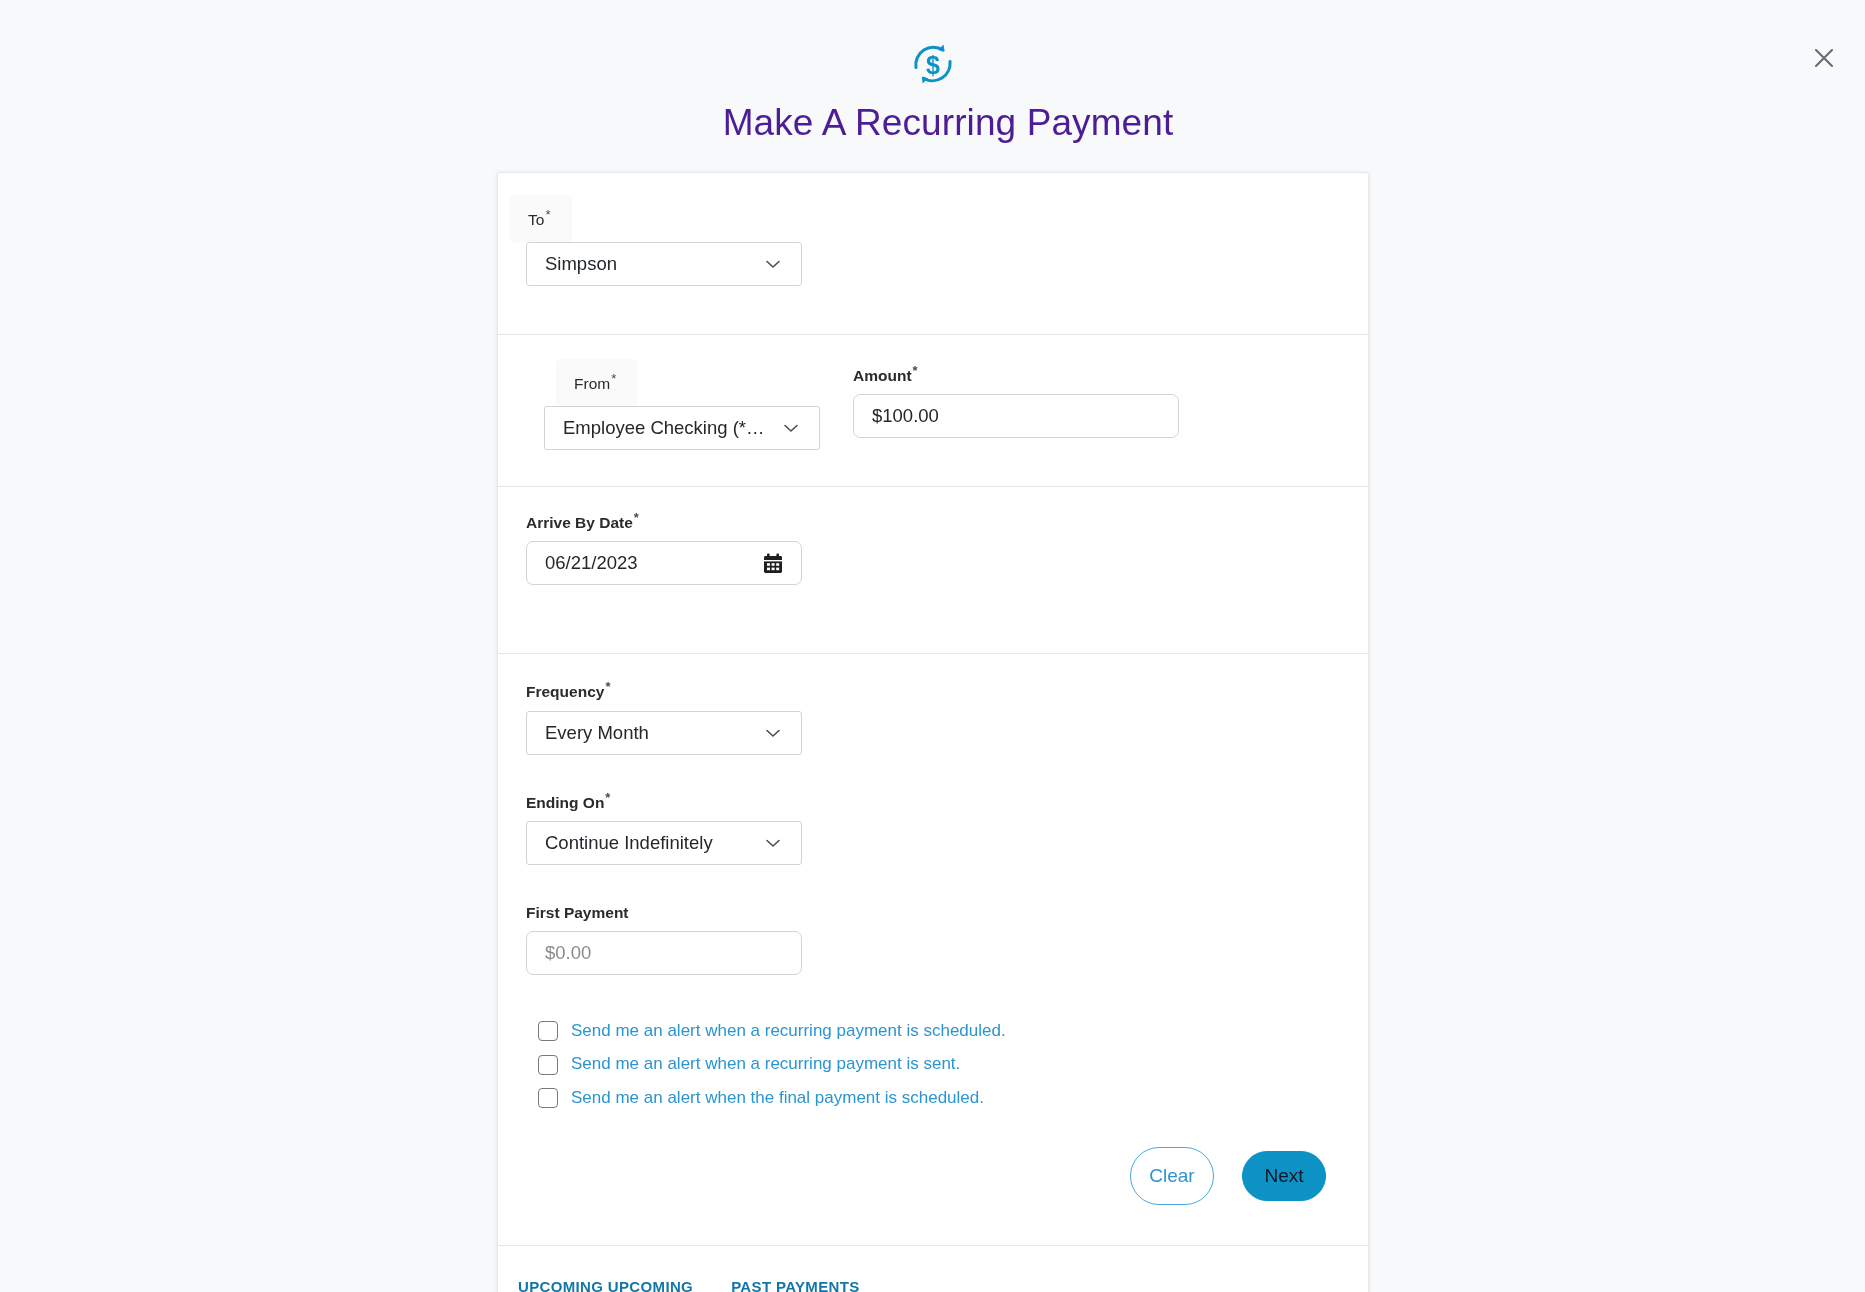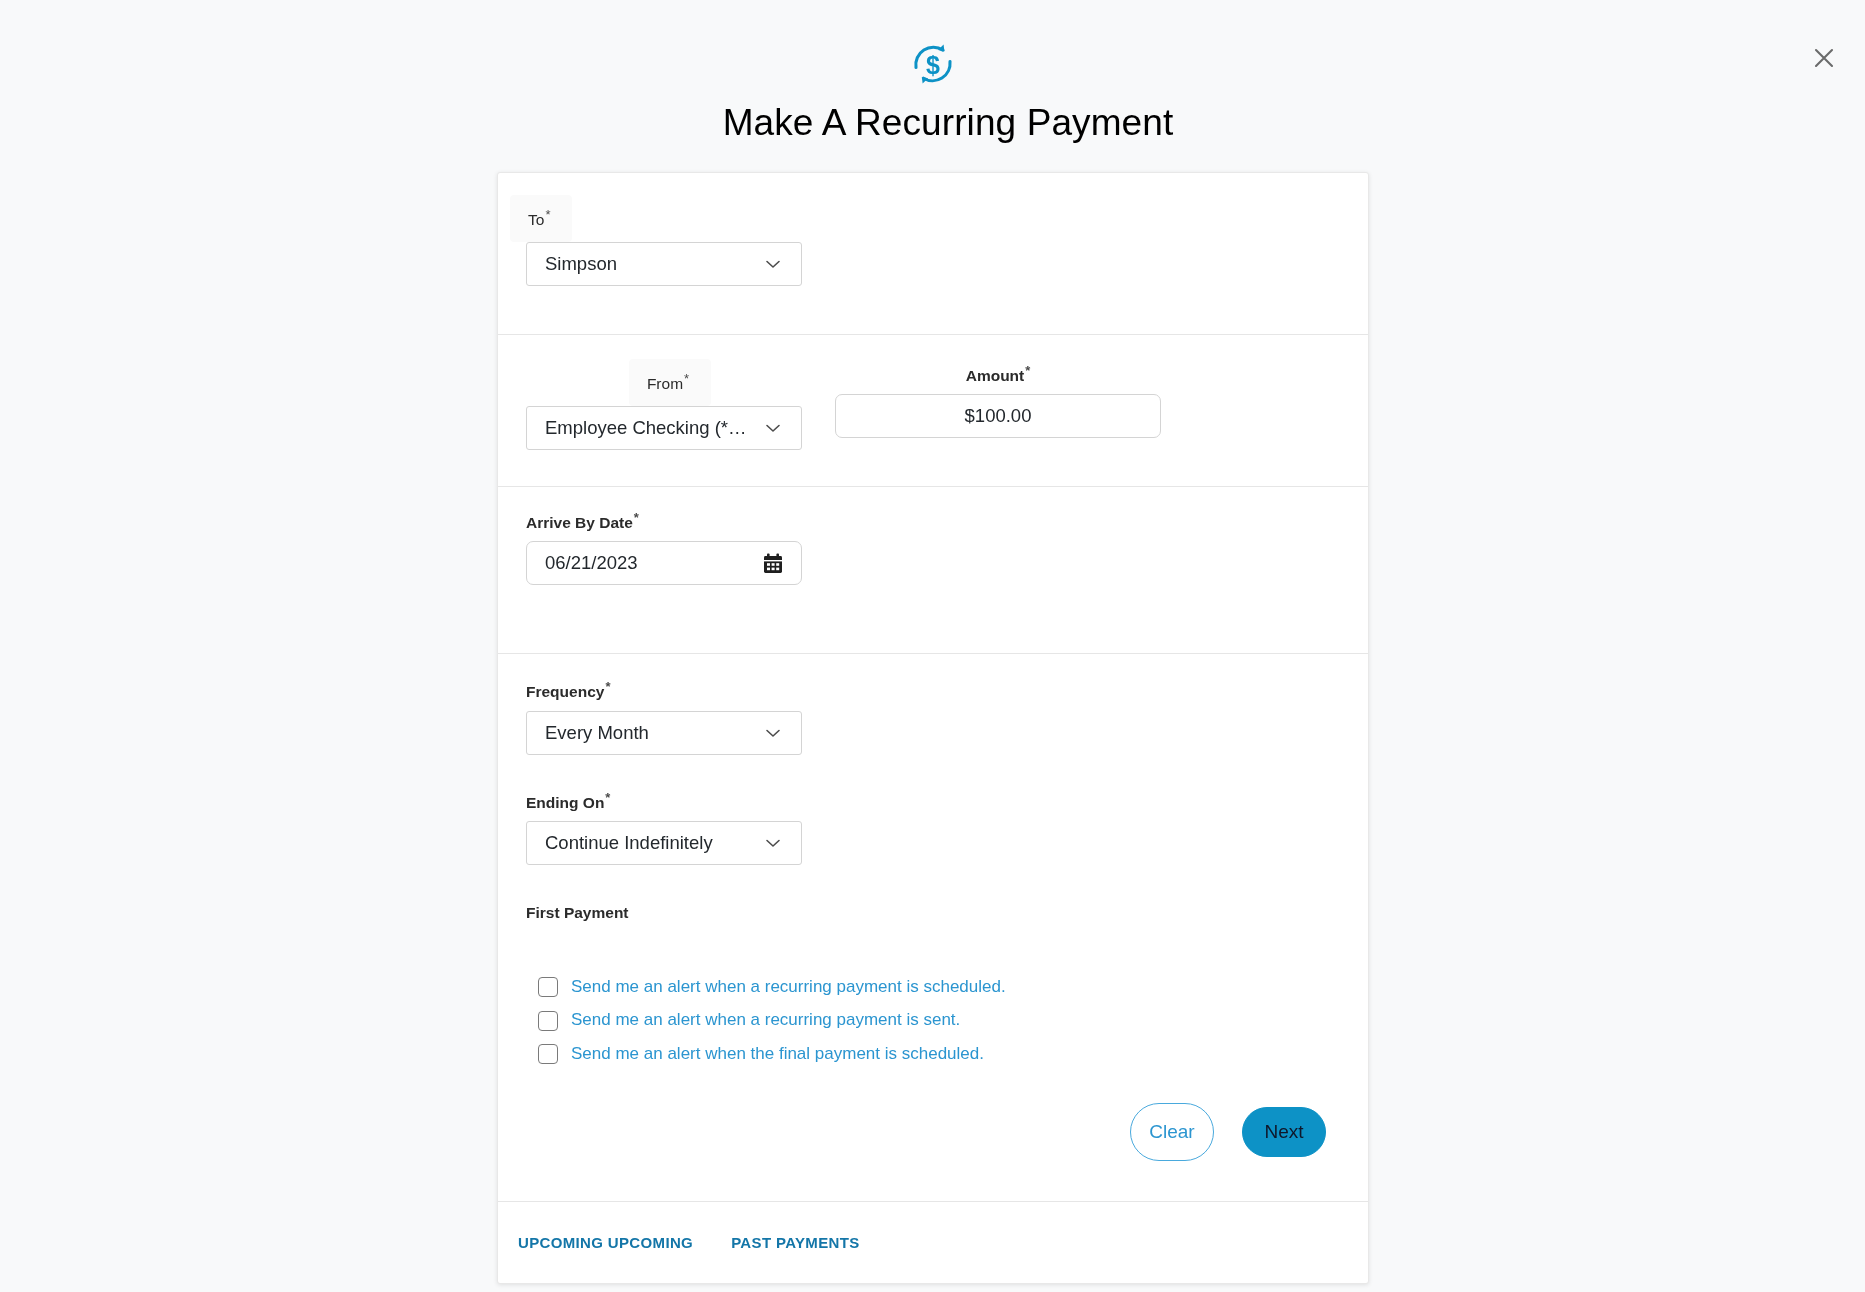--- a/index.html
+++ b/index.html
@@ -19,21 +19,21 @@
     width: 46px; height: 46px;
     display: flex; align-items: center; justify-content: center;
     cursor: pointer; background: transparent; border: none;
   }
   .close-btn svg { display: block; }
 
   
   .header { padding-top: 36px; text-align: center; }
   .brand-icon { display: flex; justify-content: center; margin-bottom: 6px; }
   .page-title {
-    font-size: 37px; font-weight: 400; color: #000000;
+    font-size: 37px; font-weight: 400; color: #4c1d95;
     letter-spacing: 0.1px; margin: 0; padding-top: 4px; padding-left: 31px;
   }
 
   
   .card {
     position: absolute; left: 497px; top: 172px;
     width: 872px;
     background: #ffffff;
     border: 1px solid #e8e8e8;
     border-radius: 3px;
@@ -78,21 +78,21 @@
   .cal { flex: 0 0 auto; margin-left: 10px; display: flex; align-items: center; }
 
   
   .w-select { width: 276px; }
   .w-amount { width: 326px; }
 
   .sec-to { padding: 22px 0 48px 0; }
   .sec-to .label-chip { margin-left: 12px; }
   .sec-to .control { margin-left: 28px; }
 
-  .sec-from { padding: 24px 0 36px 0; display: flex; align-items: flex-start; text-align: center; }
+  .sec-from { padding: 24px 0 36px 18px; display: flex; align-items: flex-start; }
   .col-from { margin-left: 28px; }
   .col-amount { margin-left: 33px; padding-top: 5px; }
   .col-from .label-chip { margin-left: 12px; }
 
   .sec-date { padding: 24px 0 68px 0; }
   .sec-date .inner { margin-left: 28px; }
 
   .sec-recur { padding: 26px 0 0 0; }
   .sec-recur .inner { margin-left: 28px; }
 
@@ -277,20 +277,23 @@
             </span>
           </div>
         </div>
 
         <div class="stack-gap"></div>
 
         <div class="field">
           <div class="label-plain">
             <span class="field-label"><span>First Payment</span><span class="req"></span></span>
           </div>
+          <div class="control input-box w-select">
+            <span class="value placeholder">$0.00</span>
+          </div>
         </div>
       </div>
 
       <div class="check-list">
         <div class="check-row">
           <span class="checkbox"></span>
           <span class="check-label">Send me an alert when a recurring payment is scheduled.</span>
         </div>
         <div class="check-row">
           <span class="checkbox"></span>

